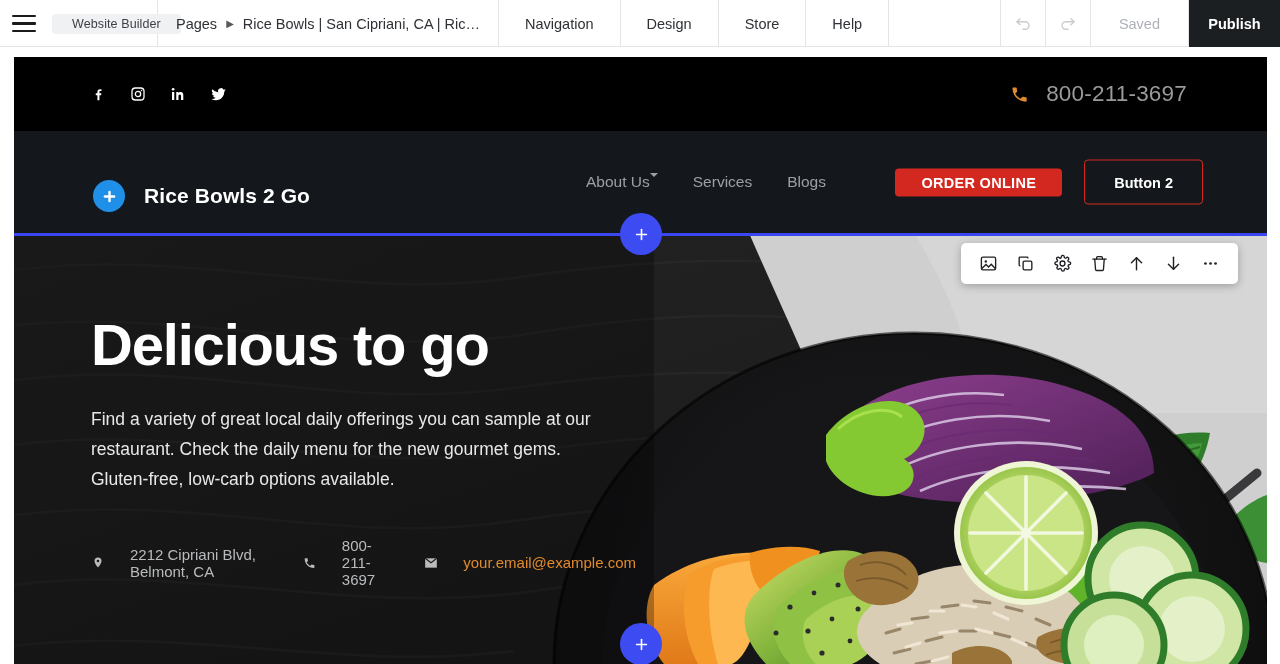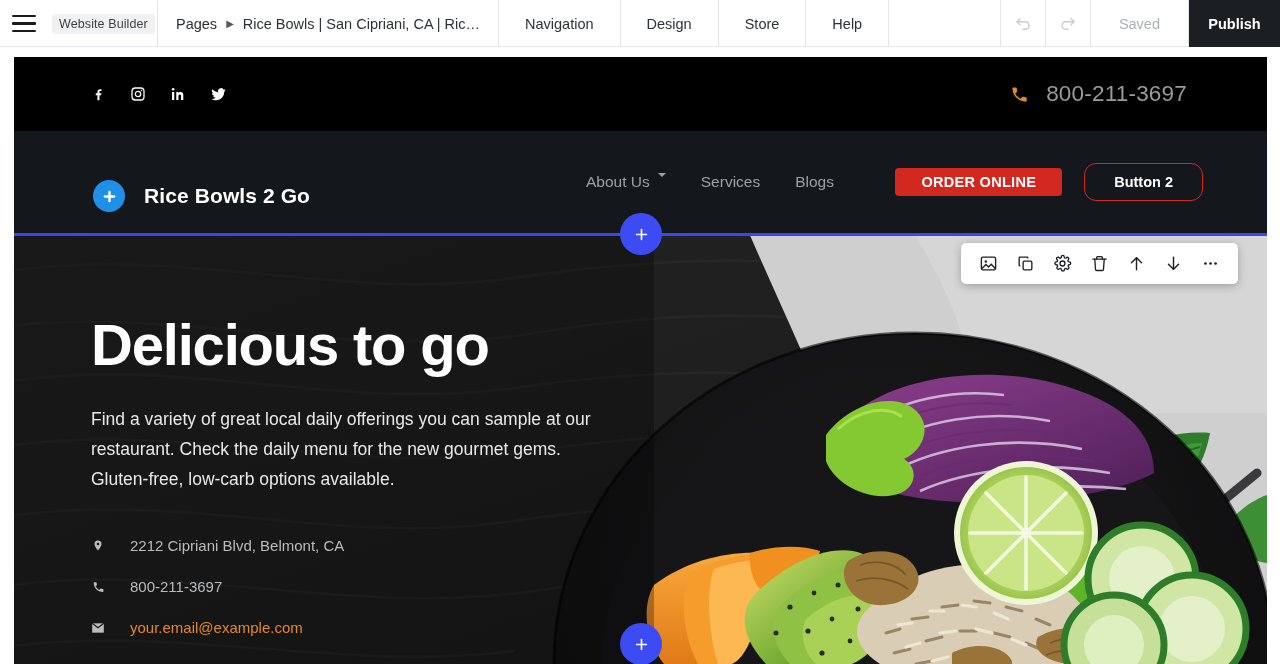--- a/index.html
+++ b/index.html
@@ -19,21 +19,21 @@
   }
   .ab-left {
     width:158px; display:flex; align-items:center; gap:16px;
     padding-left:12px; border-right:1px solid #e2e4e7; height:47px;
   }
   .hamburger { width:24px; height:18px; display:flex; flex-direction:column;
     justify-content:space-between; cursor:pointer; flex:0 0 auto; }
   .hamburger i { display:block; height:2.4px; width:100%; background:#1b1b1b; border-radius:1px; }
   .wb-chip {
     font-size:12.5px; color:#3b3f45; background:#f0f1f3;
-    padding:3px 7px; border-radius:3px; white-space:nowrap;
+    padding:3px 20px; border-radius:3px; white-space:nowrap;
     letter-spacing:.1px;
   }
   .ab-pages {
     display:flex; align-items:center; gap:9px; padding:0 18px; height:47px;
     border-right:1px solid #e2e4e7; font-size:14.5px; color:#2e3135;
     white-space:nowrap; cursor:pointer;
   }
   .crumb-sep { color:#55585d; font-size:10px; line-height:1; }
   .ab-item {
     display:flex; align-items:center; justify-content:center; height:47px;
@@ -84,35 +84,35 @@
   .brand { display:flex; align-items:center; gap:19px; padding-left:79px; cursor:pointer;margin-top:28px; }
   .logo-mark {
     width:32px; height:32px; border-radius:50%; background:#1f8fe8;
     display:flex; align-items:center; justify-content:center; flex:0 0 auto;
   }
   .brand-name { font-size:21px; font-weight:bold; color:#ffffff; letter-spacing:.1px; white-space:nowrap; }
   .navlinks {
     position:absolute; left:572px; top:50%; transform:translateY(-50%);
     display:flex; align-items:center; gap:35px;
   }
-  .navlink { font-size:15.5px; color:#9ba0a6; display:flex; align-items:flex-start; gap:8px;
+  .navlink { font-size:15.5px; color:#9ba0a6; display:flex; align-items:flex-start; 
     cursor:pointer; white-space:nowrap; }
   .caret { width:0;height:0;border-left:4px solid transparent;border-right:4px solid transparent;
     border-top:4.5px solid #9ba0a6; display:inline-block; }
   .navbtns { position:absolute; right:64px; top:50%; transform:translateY(-50%);
     display:flex; align-items:center; gap:22px; }
   .btn-fill {
     background:#d3281f; color:#fff; font-size:14.5px; font-weight:bold;
     padding:0 26px; height:28px; display:flex; align-items:center; justify-content:center;
     border-radius:4px; letter-spacing:.3px; cursor:pointer; white-space:nowrap;
   }
   .btn-outline {
     background:#14181d; color:#fff; font-size:14.5px; font-weight:bold;
-    padding:0 29px; height:38px; display:flex; align-items:center; justify-content:center;
-    border-radius:12px; border:1.6px solid #d3281f; cursor:pointer; white-space:nowrap;
+    padding:0 29px; height:45px; display:flex; align-items:center; justify-content:center;
+    border-radius:4px; border:1.6px solid #d3281f; cursor:pointer; white-space:nowrap;
   }
 
   
   .divider-line {
     position:absolute; left:0; top:176px; width:100%; height:3px;
     background:#3a46ef; z-index:40;
   }
   .addbtn {
     position:absolute; width:42px; height:42px; border-radius:50%;
     background:#3d4cf2; display:flex; align-items:center; justify-content:center;
@@ -128,21 +128,21 @@
     position:absolute; left:77px; top:82px; width:545px; z-index:20;
   }
   .hero-title {
     font-size:58px; font-weight:bold; color:#ffffff; line-height:1.05;
     letter-spacing:-1.2px; white-space:nowrap;
   }
   .hero-sub {
     margin-top:28px; font-size:17.5px; color:#e8e8e8; line-height:1.72;
     max-width:520px;
   }
-  .contact { margin-top:43px; display:flex; flex-direction:column; gap:24px; }
+  .contact { margin-top:43px; display:flex; flex-direction:row; gap:24px; }
   .crow { display:flex; align-items:center; gap:25px; font-size:15px; color:#b9bbbd; cursor:pointer; }
   .crow .ci { width:14px; display:flex; justify-content:center; flex:0 0 auto; }
   .crow.email { color:#e08a2e; }
 
   
   .eltoolbar {
     position:absolute; right:29px; top:10px; z-index:60;
     background:#ffffff; border-radius:5px; height:41px;
     box-shadow:0 2px 8px rgba(0,0,0,.26);
     display:flex; align-items:center; padding:0 9px; gap:0;

